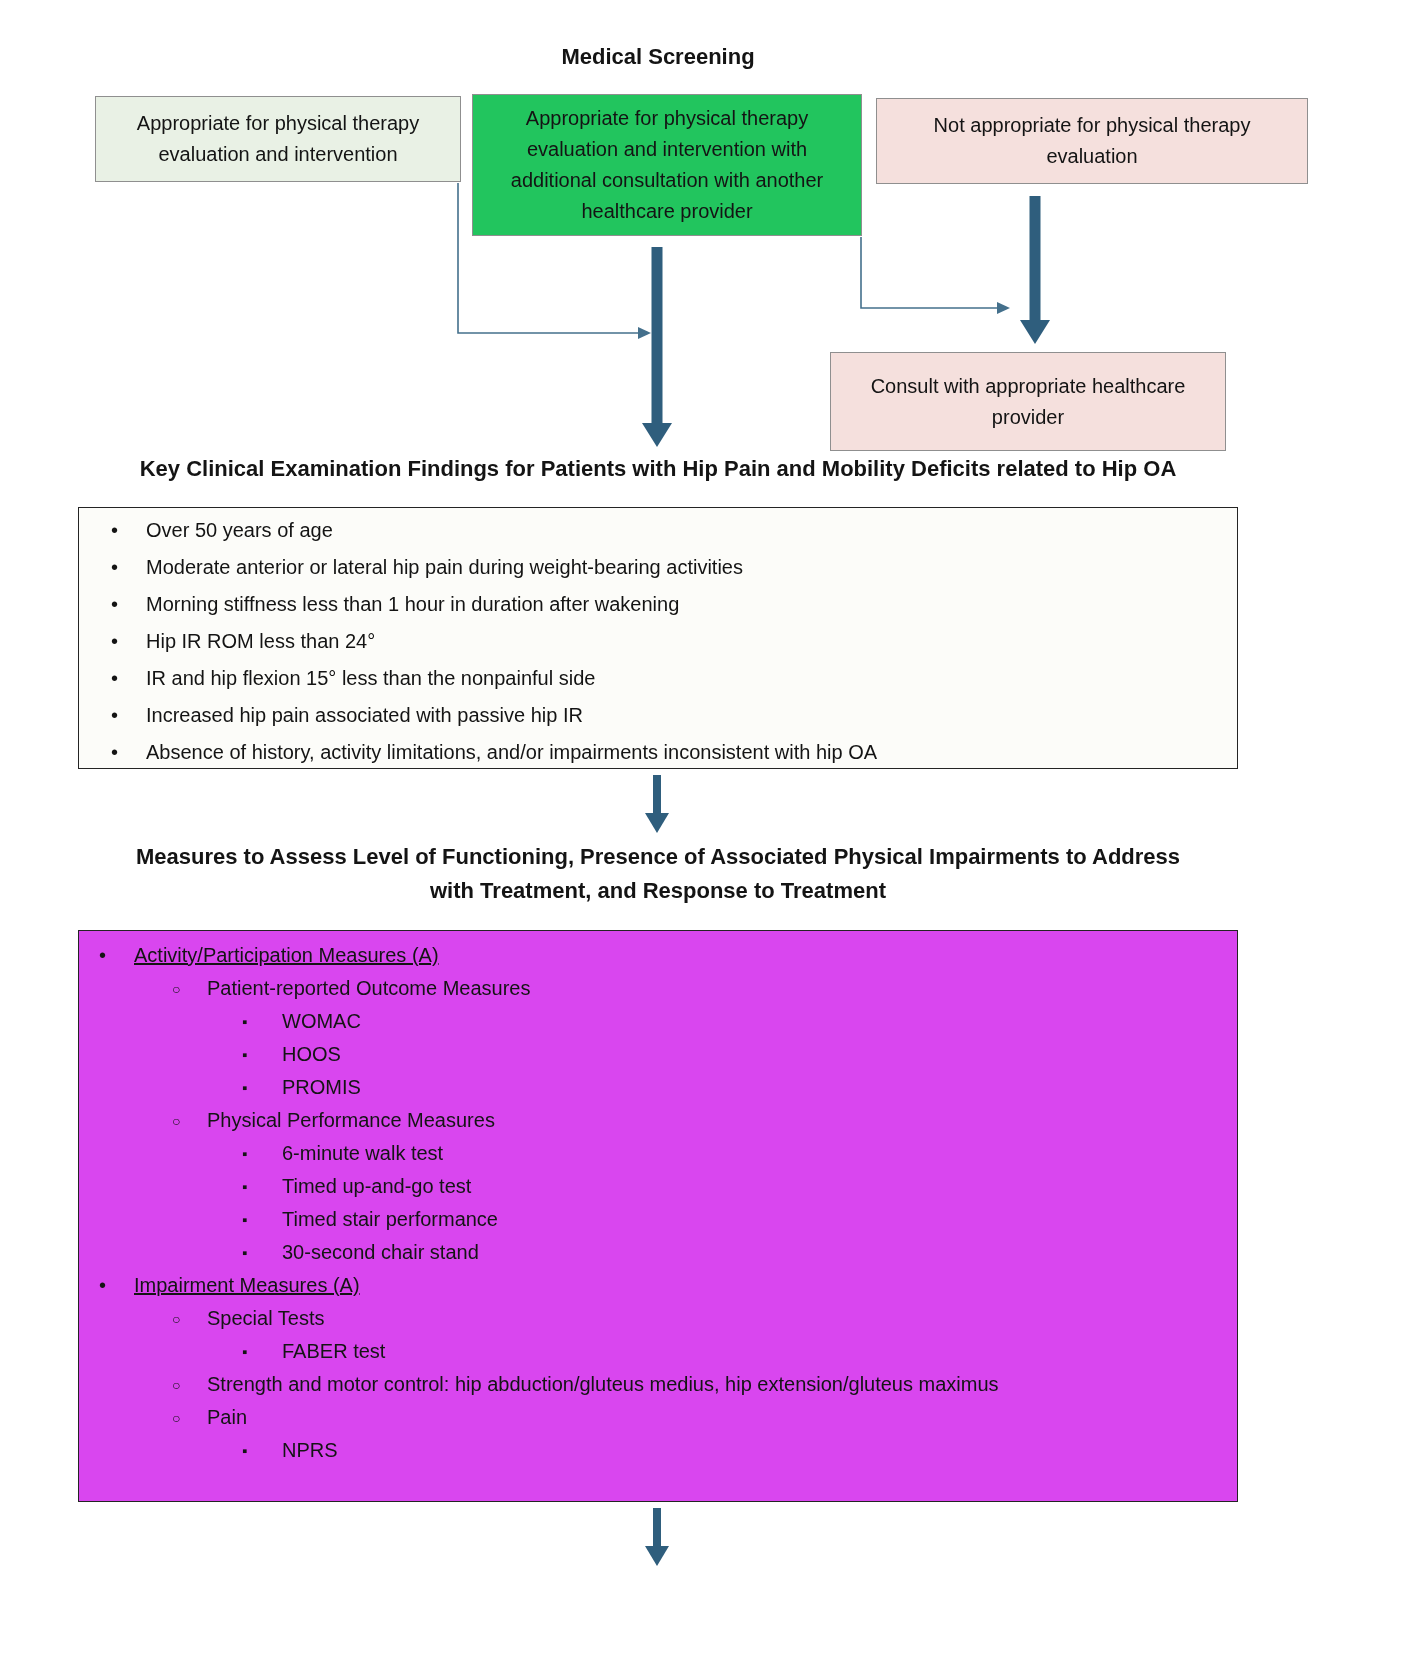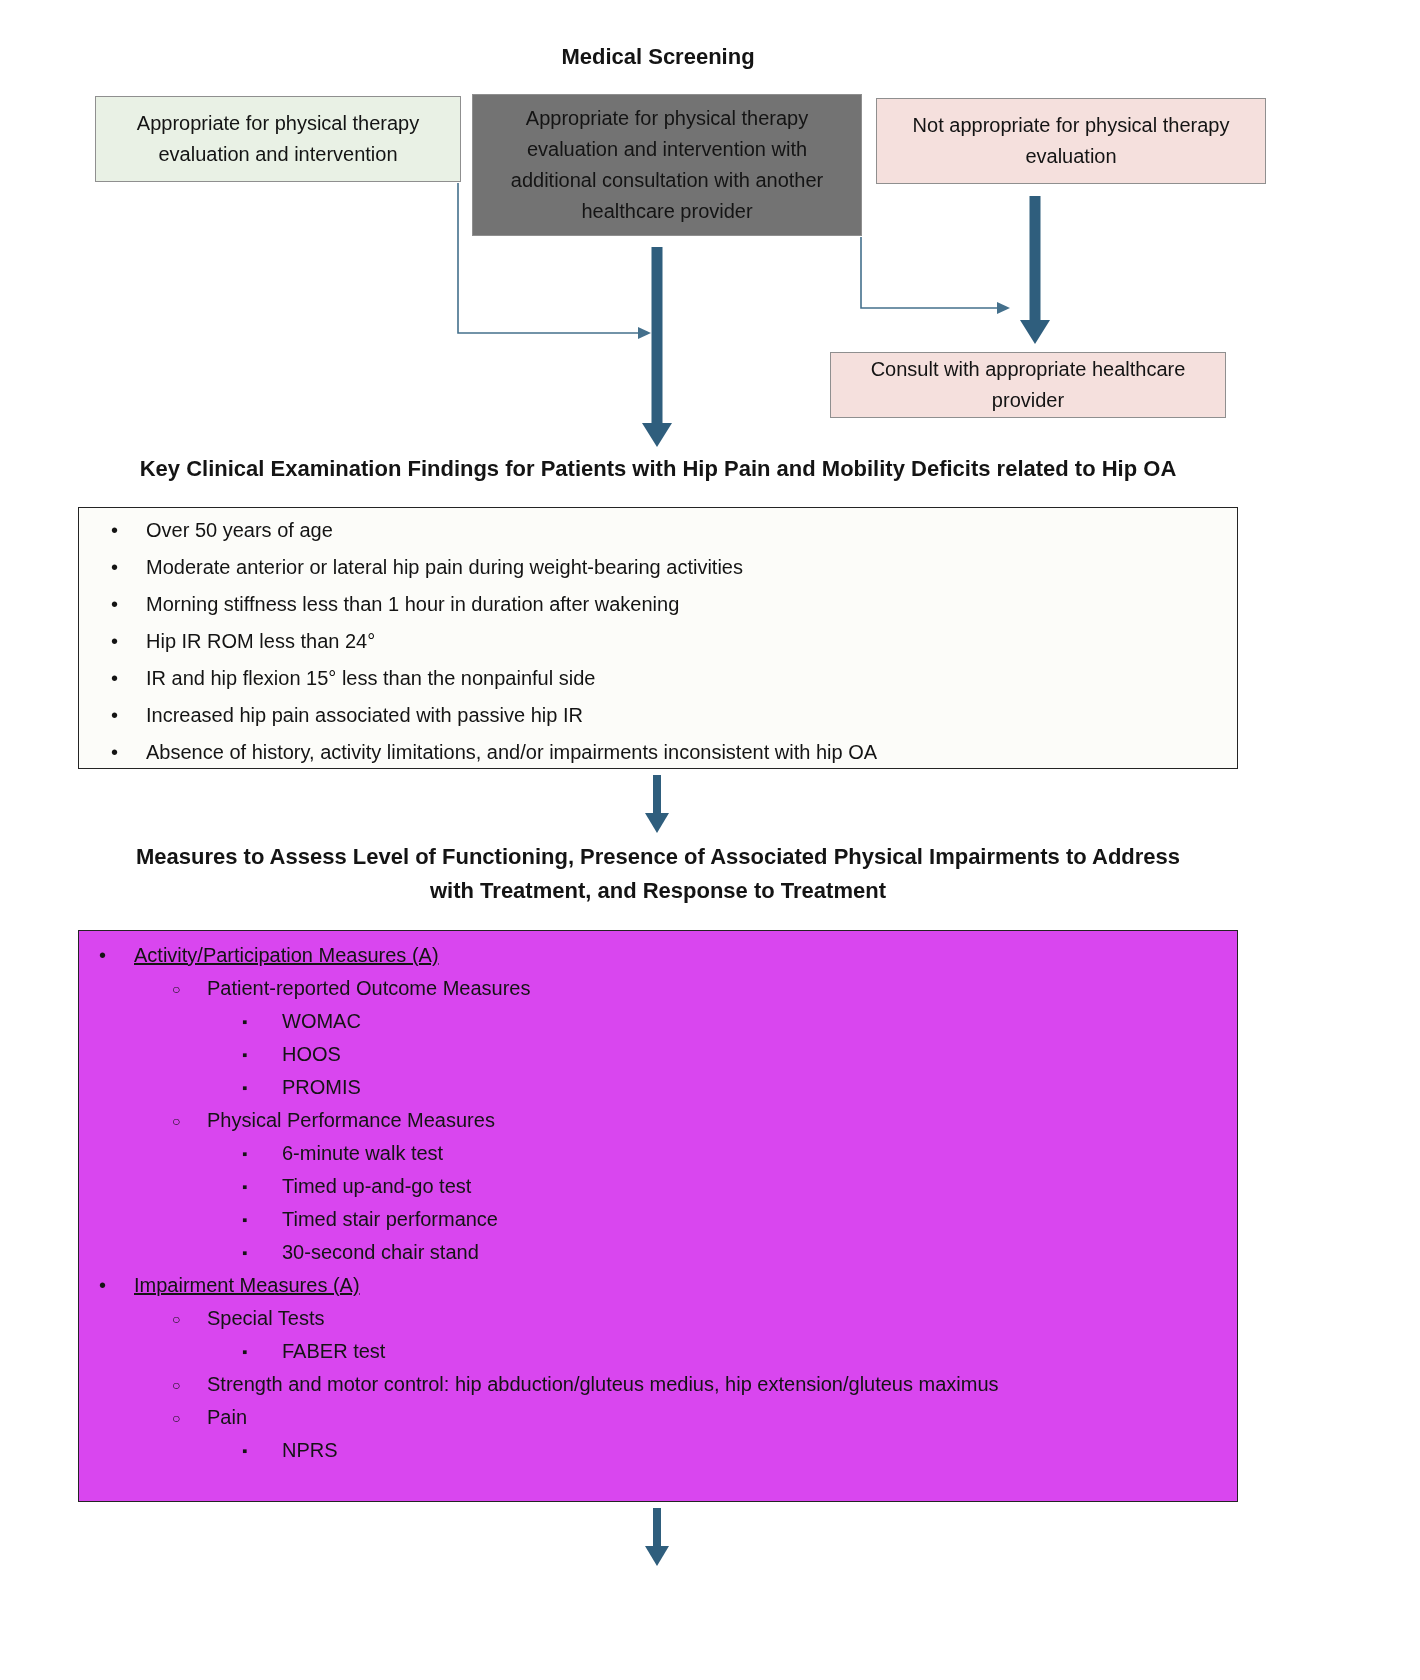--- a/index.html
+++ b/index.html
@@ -7,23 +7,23 @@
   .canvas { position:relative; width:1420px; height:1680px; background:#ffffff; overflow:hidden; }
 
   .title { position:absolute; left:78px; top:44px; width:1160px; margin:0;
            text-align:center; font-size:22px; font-weight:bold; }
 
   
   .fbox { position:absolute; display:flex; align-items:center; justify-content:center;
           text-align:center; font-size:20px; line-height:31px;
           border:1px solid #8f8f8f; box-sizing:border-box; padding:22px 16px; }
   .green   { left:95px;  top:96px;  width:366px; height:86px;  background:#e9f1e5; }
-  .yellow  { left:472px; top:94px;  width:390px; height:142px; background:#737373; }
-  .pinkbox { left:876px; top:98px;  width:390px; height:86px;  background:#f5e0dd; }
-  .consult { left:830px; top:352px; width:396px; height:66px;  background:#f5e0dd; }
+  .yellow  { left:472px; top:94px;  width:390px; height:142px; background:#22c55e; }
+  .pinkbox { left:876px; top:98px;  width:432px; height:86px;  background:#f5e0dd; }
+  .consult { left:830px; top:352px; width:396px; height:99px;  background:#f5e0dd; }
 
   
   .h2 { position:absolute; left:78px; width:1160px; text-align:center;
         font-size:22px; font-weight:bold; line-height:34px; }
   #h-findings { top:452px; }
   #h-measures { top:840px; }
 
   
   #findings-box { position:absolute; left:78px; top:507px; width:1160px; height:262px;
                   background:#fcfcf9; border:1.5px solid #242424; box-sizing:border-box;

